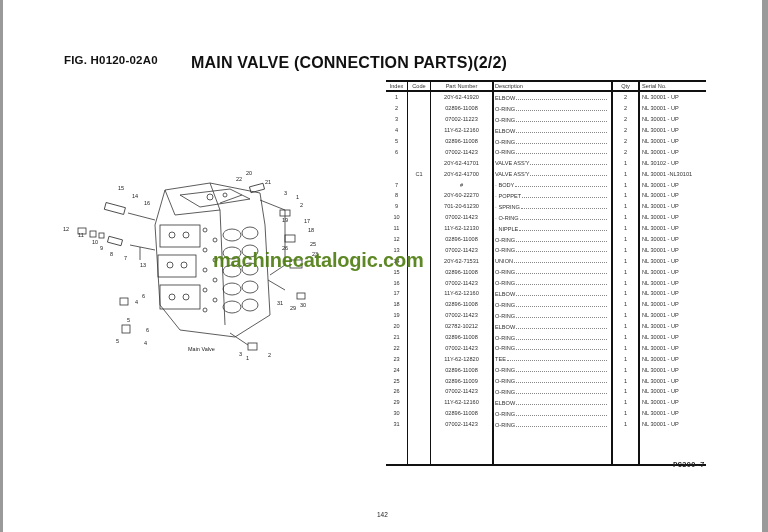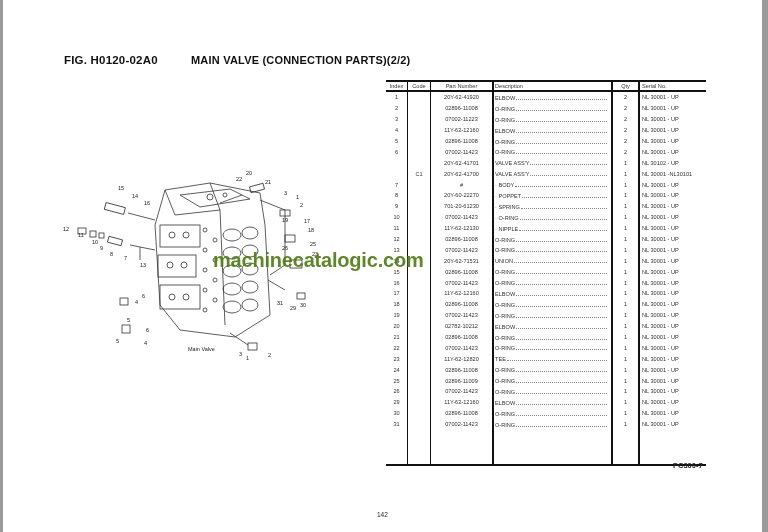--- a/index.html
+++ b/index.html
@@ -4,21 +4,21 @@
   <style>
     html, body { margin:0; padding:0; }
     body {
       width:768px; height:532px; position:relative; overflow:hidden;
       background:#ffffff;
       font-family:"Liberation Sans", "DejaVu Sans", sans-serif;
     }
     .edge-left { position:absolute; left:0; top:0; width:3px; height:532px; background:#9a9a9a; }
     .edge-right { position:absolute; left:762px; top:0; width:6px; height:532px; background:#9a9a9a; }
     .fig-title { position:absolute; left:52px; top:54px; font-weight:bold; font-size:11.5px; color:#111; letter-spacing:0.2px;padding-left:12px; }
-    .main-title { position:absolute; left:191px; top:54px; font-weight:bold; font-size:11px; color:#111; letter-spacing:0.2px; }
+    .main-title { position:absolute; left:191px; top:54px; font-weight:bold; font-size:16px; color:#111; letter-spacing:0.2px; }
 
     
     .diagram { position:absolute; left:60px; top:165px; width:300px; height:200px; }
     .diagram svg { width:300px; height:200px; }
     .diagram-caption { position:absolute; left:188px; top:346px; font-size:5.5px; color:#222; }
 
     
     .parts-table {
       position:absolute; left:386px; top:80px; width:320px;
       border-collapse:collapse; table-layout:fixed;
@@ -35,21 +35,21 @@
     .parts-table .c-part { width:61px; text-align:center; border-left:1.5px solid #111; }
     .parts-table .c-desc { width:116px; text-align:left; border-left:2px solid #111; padding-left:1px; }
     .parts-table .c-qty { width:25px; text-align:center; border-left:2px solid #111; }
     .parts-table .c-serial { text-align:left; border-left:2px solid #111; padding-left:2px; }
     .desc-wrap { display:flex; align-items:baseline; width:112px; }
     .desc-text { flex:0 0 auto; }
     .desc-dots { flex:1 1 auto; border-bottom:1px dotted #888; margin-left:1px; height:5px; }
     .parts-table tr.filler td { height:34px; }
     .parts-table tfoot td { border-top:2px solid #111; height:0; padding:0; }
 
-    .model { position:absolute; left:673px; top:461px; font-weight:bold; font-size:7.5px; color:#222; }
+    .model { position:absolute; left:673px; top:461px; font-weight:bold; font-size:7.5px; color:#222;font-family:Liberation Mono, monospace; }
     .page-num { position:absolute; left:377px; top:511px; font-size:6.5px; color:#222; }
     .watermark {
       position:absolute; left:213px; top:249px; font-weight:bold; font-size:20px;
       color:#4d7c0f; opacity:0.9; letter-spacing:-0.2px;
     }
   </style>
 </head>
 <body>
 
 <div class="edge-left"></div>

